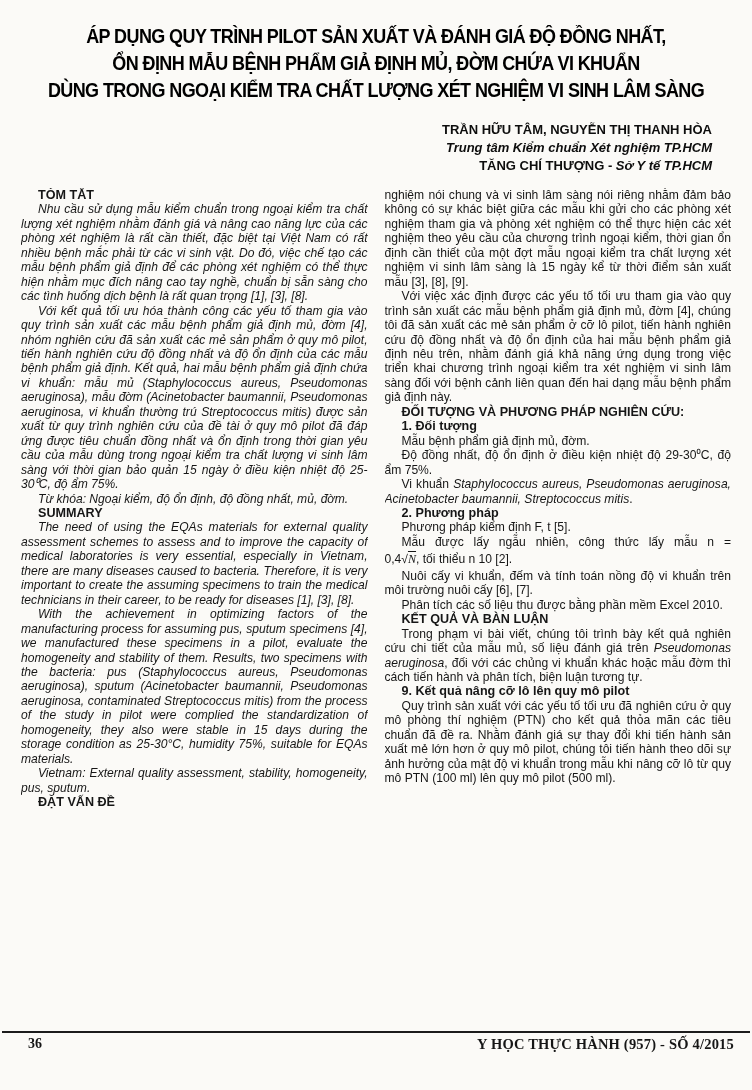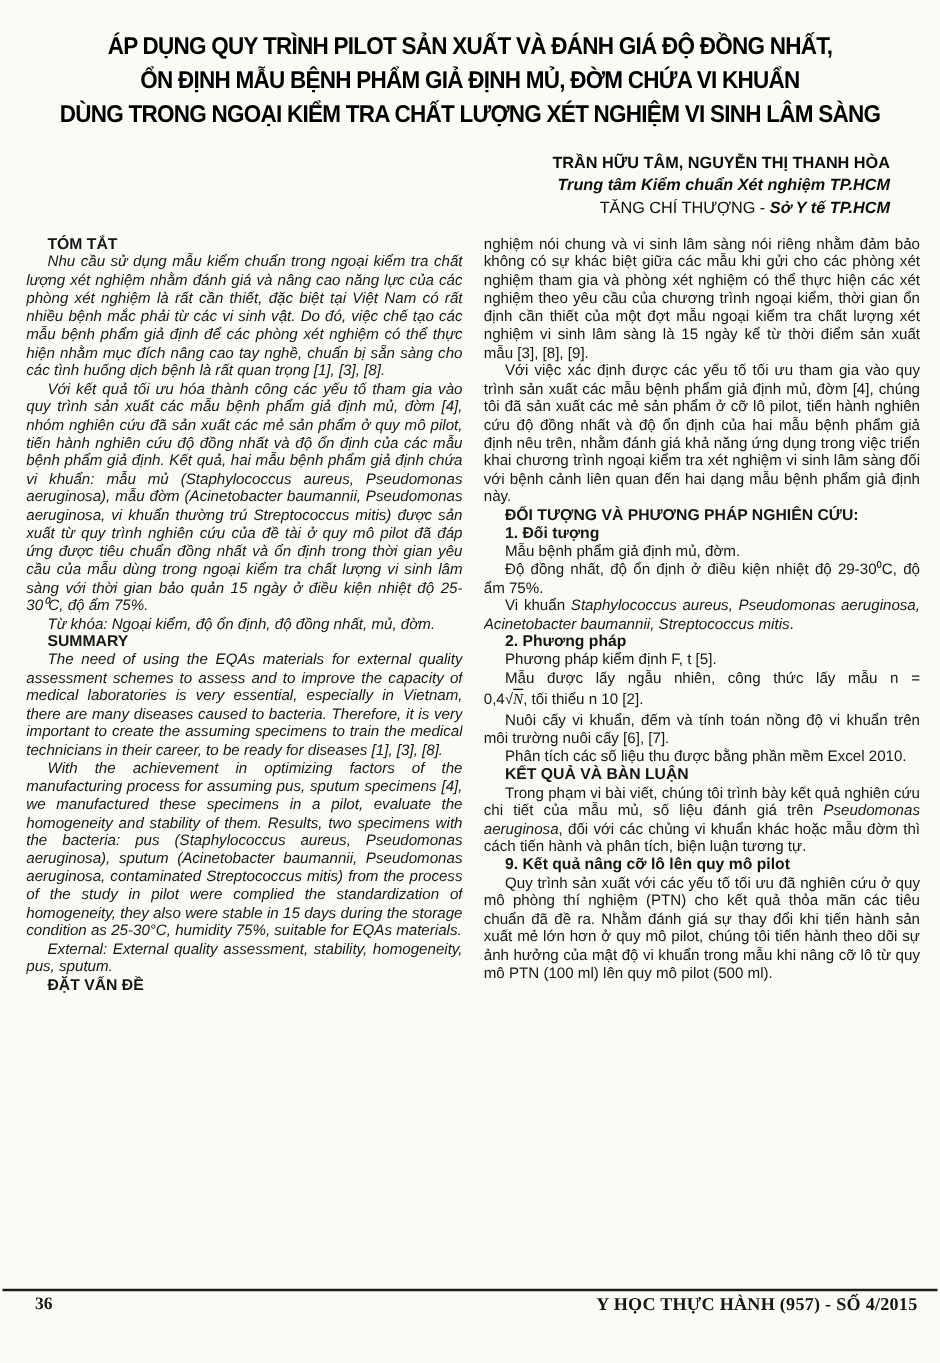--- a/index.html
+++ b/index.html
@@ -28,28 +28,28 @@
   
   .authors-block{
     margin:22px 40px 0 16px;
     text-align:right;
     font-size:13px;
     line-height:18px;
     color:#0d0d0d;
   }
   .authors-block .names{font-weight:bold;}
   .authors-block .affil{font-weight:bold;font-style:italic;}
-  .authors-block .name-affil .nm{font-weight:normal;}
+  .authors-block .name-affil .nm{font-weight:bold;}
   .authors-block .name-affil .af{font-weight:bold;font-style:italic;}
 
   
   .columns{
     display:flex;
     gap:17px;
-    margin:13px 7px 0 21px;
+    margin:13px 21px 0 21px;
   }
   .col{
     width:349px;
     height:822px;
     overflow:hidden;
     font-size:12.1px;
     line-height:14.45px;
     text-align:justify;
   }
   .col p{margin:0;text-indent:17px;}
@@ -111,21 +111,21 @@
 
     <div class="col">
       <p class="heading">TÓM TẮT</p>
       <p class="italic">Nhu cầu sử dụng mẫu kiểm chuẩn trong ngoại kiểm tra chất lượng xét nghiệm nhằm đánh giá và nâng cao năng lực của các phòng xét nghiệm là rất cần thiết, đặc biệt tại Việt Nam có rất nhiều bệnh mắc phải từ các vi sinh vật. Do đó, việc chế tạo các mẫu bệnh phẩm giả định để các phòng xét nghiệm có thể thực hiện nhằm mục đích nâng cao tay nghề, chuẩn bị sẵn sàng cho các tình huống dịch bệnh là rất quan trọng [1], [3], [8].</p>
       <p class="italic">Với kết quả tối ưu hóa thành công các yếu tố tham gia vào quy trình sản xuất các mẫu bệnh phẩm giả định mủ, đờm [4], nhóm nghiên cứu đã sản xuất các mẻ sản phẩm ở quy mô pilot, tiến hành nghiên cứu độ đồng nhất và độ ổn định của các mẫu bệnh phẩm giả định. Kết quả, hai mẫu bệnh phẩm giả định chứa vi khuẩn: mẫu mủ (Staphylococcus aureus, Pseudomonas aeruginosa), mẫu đờm (Acinetobacter baumannii, Pseudomonas aeruginosa, vi khuẩn thường trú Streptococcus mitis) được sản xuất từ quy trình nghiên cứu của đề tài ở quy mô pilot đã đáp ứng được tiêu chuẩn đồng nhất và ổn định trong thời gian yêu cầu của mẫu dùng trong ngoại kiểm tra chất lượng vi sinh lâm sàng với thời gian bảo quản 15 ngày ở điều kiện nhiệt độ 25-30⁰C, độ ẩm 75%.</p>
       <p class="italic"><span class="bi">Từ khóa:</span><span> Ngoại kiểm, độ ổn định, độ đồng nhất, mủ, đờm.</span></p>
 
       <p class="heading">SUMMARY</p>
       <p class="italic">The need of using the EQAs materials for external quality assessment schemes to assess and to improve the capacity of medical laboratories is very essential, especially in Vietnam, there are many diseases caused to bacteria. Therefore, it is very important to create the assuming specimens to train the medical technicians in their career, to be ready for diseases [1], [3], [8].</p>
       <p class="italic">With the achievement in optimizing factors of the manufacturing process for assuming pus, sputum specimens [4], we manufactured these specimens in a pilot, evaluate the homogeneity and stability of them. Results, two specimens with the bacteria: pus (Staphylococcus aureus, Pseudomonas aeruginosa), sputum (Acinetobacter baumannii, Pseudomonas aeruginosa, contaminated Streptococcus mitis) from the process of the study in pilot were complied the standardization of homogeneity, they also were stable in 15 days during the storage condition as 25-30°C, humidity 75%, suitable for EQAs materials.</p>
-      <p class="italic"><span class="bi">External:</span><span> External quality assessment, stability, homogeneity, pus, sputum.</span></p>
+      <p class="italic"><span class="bi">Vietnam:</span><span> External quality assessment, stability, homogeneity, pus, sputum.</span></p>
 
       <p class="heading">ĐẶT VẤN ĐỀ</p>
     </div>
 
     <div class="col">
       <p class="no-indent">nghiệm nói chung và vi sinh lâm sàng nói riêng nhằm đảm bảo không có sự khác biệt giữa các mẫu khi gửi cho các phòng xét nghiệm tham gia và phòng xét nghiệm có thể thực hiện các xét nghiệm theo yêu cầu của chương trình ngoại kiểm, thời gian ổn định cần thiết của một đợt mẫu ngoại kiểm tra chất lượng xét nghiệm vi sinh lâm sàng là 15 ngày kể từ thời điểm sản xuất mẫu [3], [8], [9].</p>
       <p>Với việc xác định được các yếu tố tối ưu tham gia vào quy trình sản xuất các mẫu bệnh phẩm giả định mủ, đờm [4], chúng tôi đã sản xuất các mẻ sản phẩm ở cỡ lô pilot, tiến hành nghiên cứu độ đồng nhất và độ ổn định của hai mẫu bệnh phẩm giả định nêu trên, nhằm đánh giá khả năng ứng dụng trong việc triển khai chương trình ngoại kiểm tra xét nghiệm vi sinh lâm sàng đối với bệnh cảnh liên quan đến hai dạng mẫu bệnh phẩm giả định này.</p>
 
       <p class="heading">ĐỐI TƯỢNG VÀ PHƯƠNG PHÁP NGHIÊN CỨU:</p>
       <p class="heading">1. Đối tượng</p>

